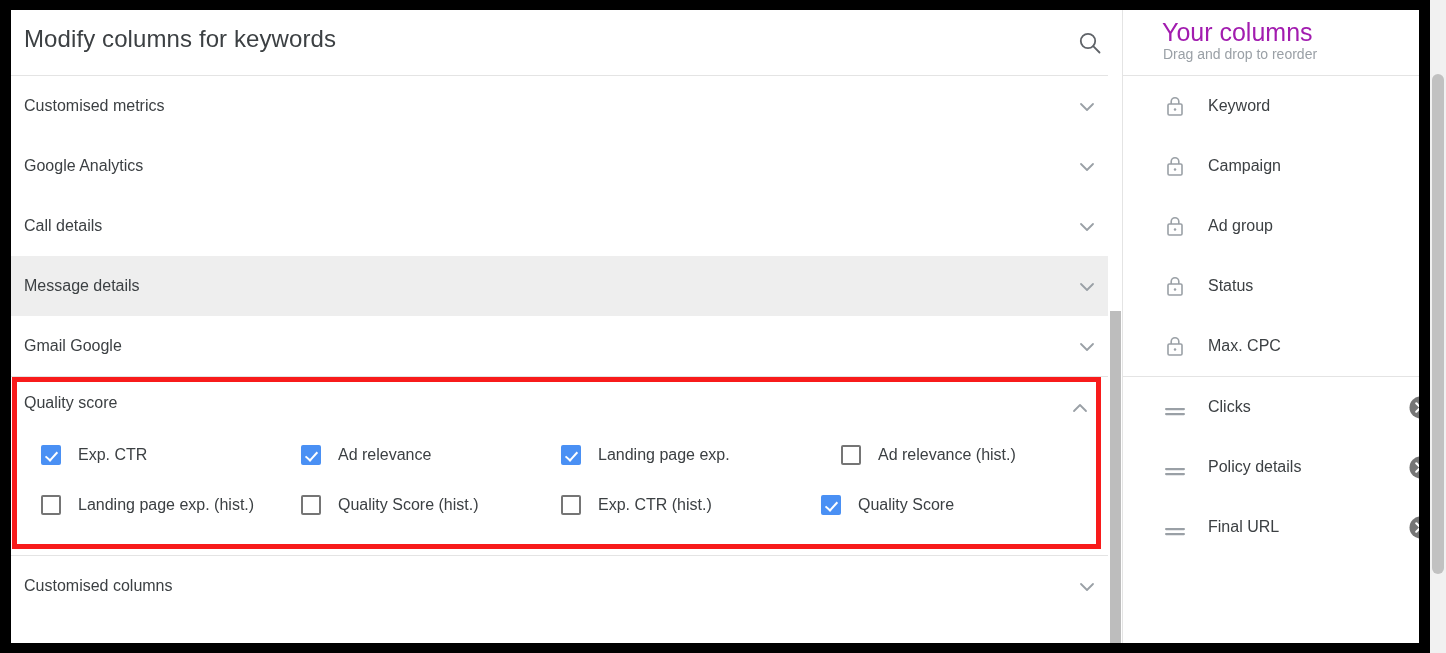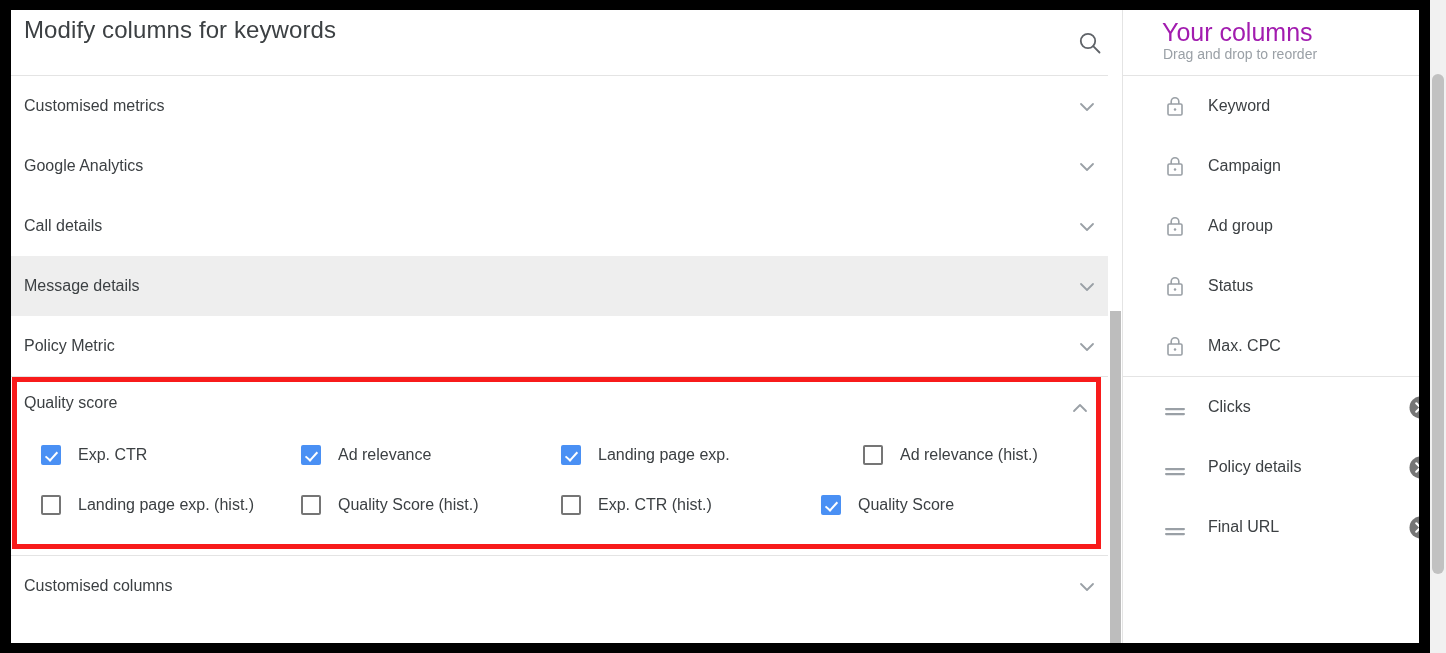--- a/index.html
+++ b/index.html
@@ -52,21 +52,21 @@
   }
   .left-header {
     position: relative;
     height: 66px;
     border-bottom: 1px solid #e4e4e4;
     box-sizing: border-box;
   }
   .dialog-title {
     position: absolute;
     left: 13px;
-    top: 6px;
+    top: 15px;
     font-size: 24px;
     color: #3c4043;
     letter-spacing: 0.1px;
     font-weight: 400;
     white-space: nowrap;
   }
   .search-btn {
     position: absolute;
     left: 1061px;
     top: 15px;
@@ -387,21 +387,21 @@
         <div class="section-row hovered">
           <span class="sec-label">Message details</span>
           <span class="chev">
             <svg width="20" height="20" viewBox="0 0 20 20">
                 <polyline points="4,7 10,13 16,7" fill="none" stroke="#9aa0a6" stroke-width="1.8" stroke-linecap="round" stroke-linejoin="round"></polyline>
               </svg>
           </span>
         </div>
 
         <div class="section-row">
-          <span class="sec-label">Policy Metric</span>
+          <span class="sec-label">Gmail Google</span>
           <span class="chev">
             <svg width="20" height="20" viewBox="0 0 20 20">
                 <polyline points="4,7 10,13 16,7" fill="none" stroke="#9aa0a6" stroke-width="1.8" stroke-linecap="round" stroke-linejoin="round"></polyline>
               </svg>
           </span>
         </div>
 
         <div class="divider-line"></div>
 
         <div class="qs-wrapper">
@@ -424,21 +424,21 @@
                 <span class="cb-label">Exp. CTR</span>
               </label>
               <label class="cb-item" style="left:290px;">
                 <span class="cb-box checked"></span>
                 <span class="cb-label">Ad relevance</span>
               </label>
               <label class="cb-item" style="left:550px;">
                 <span class="cb-box checked"></span>
                 <span class="cb-label">Landing page exp.</span>
               </label>
-              <label class="cb-item" style="left:852px;text-align:center;">
+              <label class="cb-item" style="left:830px;text-align:center;">
                 <span class="cb-box"></span>
                 <span class="cb-label">Ad relevance (hist.)</span>
               </label>
             </div>
 
             <div class="qs-row">
               <label class="cb-item" style="left:30px;">
                 <span class="cb-box"></span>
                 <span class="cb-label">Landing page exp. (hist.)</span>
               </label>

